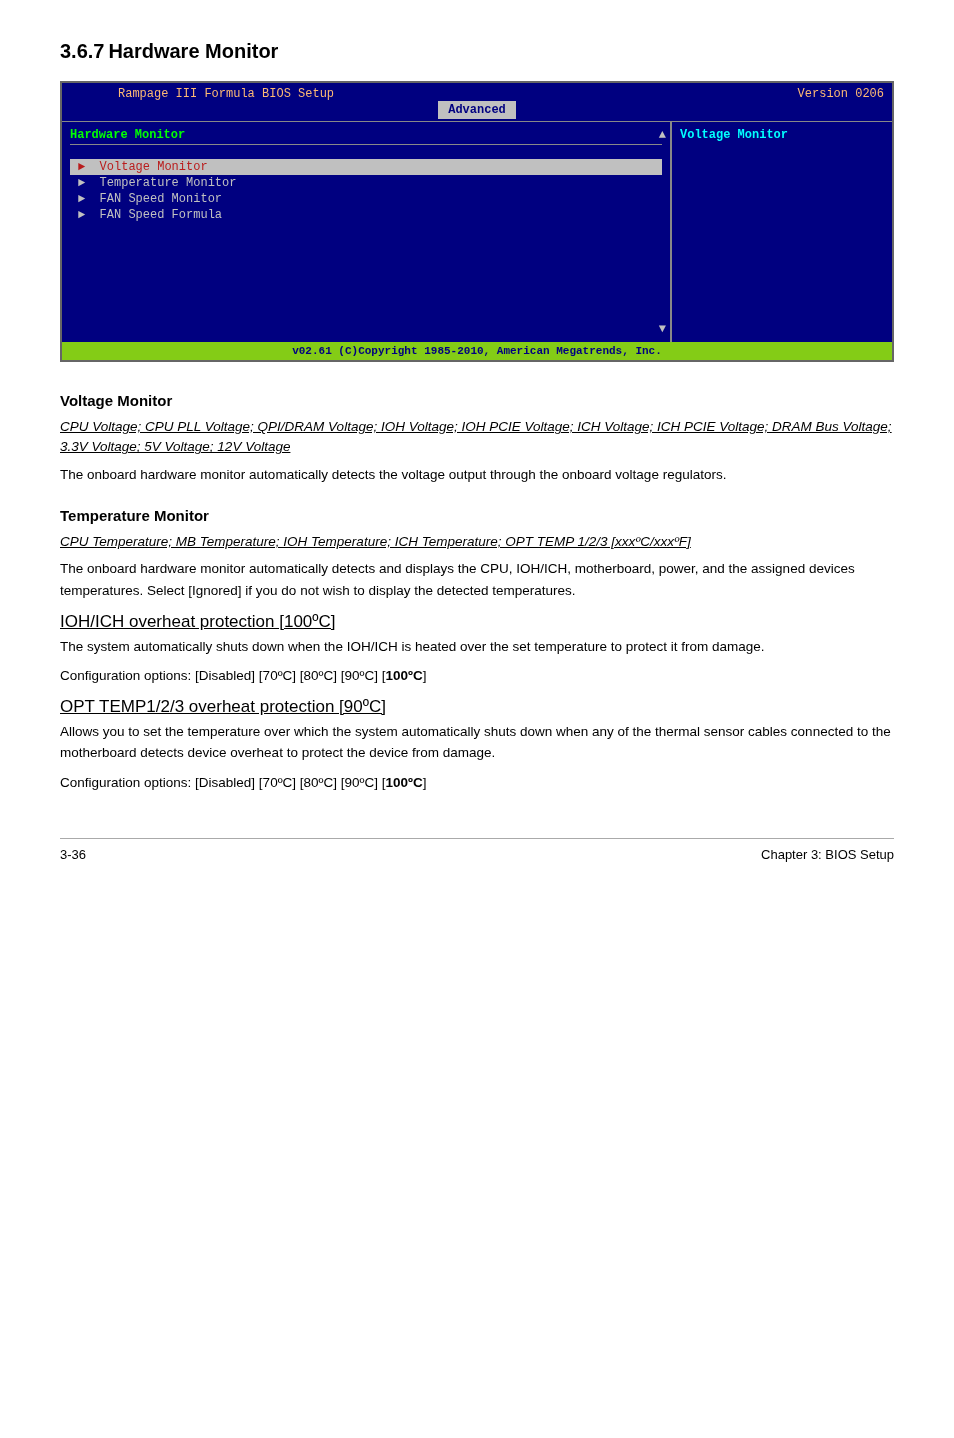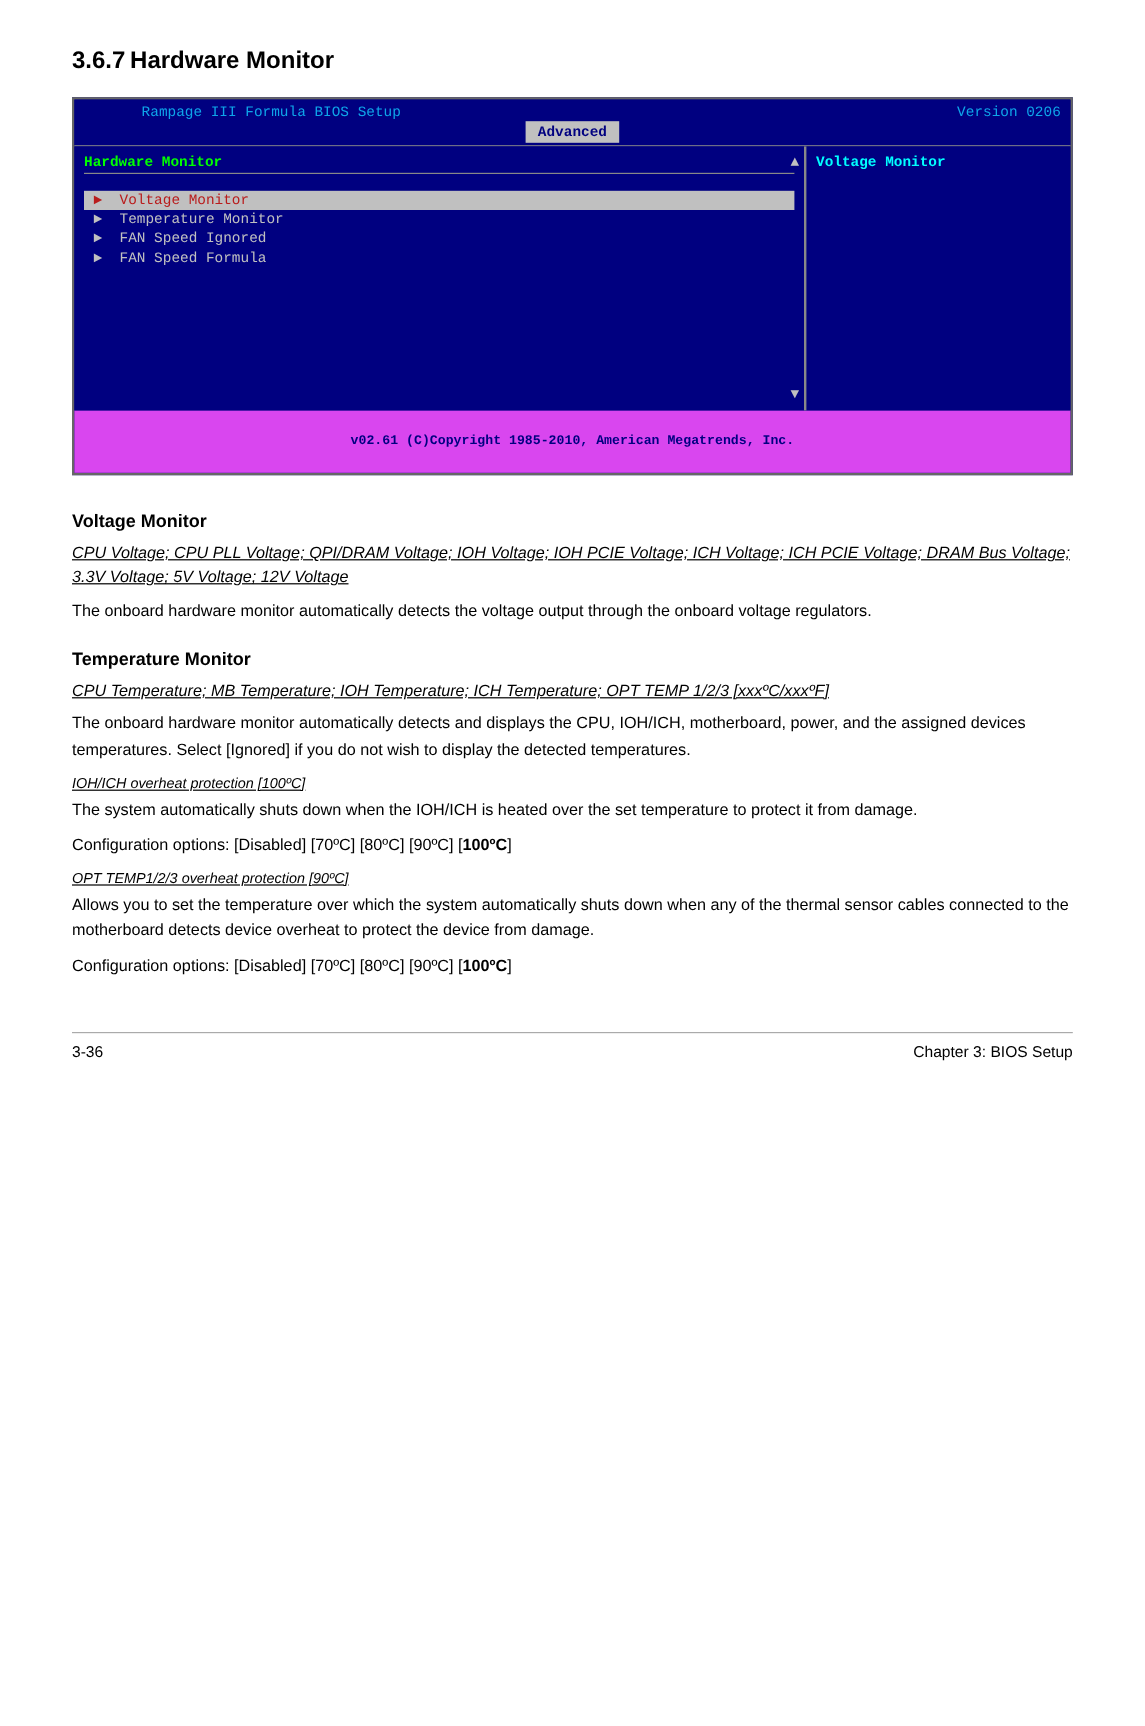--- a/index.html
+++ b/index.html
@@ -30,21 +30,21 @@
       text-align: center;
       padding: 4px 8px 0 8px;
       font-family: 'Courier New', Courier, monospace;
       font-size: 12px;
     }
 
     .bios-header .title-row {
       display: flex;
       justify-content: space-between;
       align-items: center;
-      color: #0ea5e9;
+      color: #fdba74;
       padding-left: 48px;
     }
 
     .bios-nav-tabs {
       display: flex;
       justify-content: center;
       background: #000080;
       padding-bottom: 2px;
     }
 
@@ -136,26 +136,26 @@
       font-family: 'Courier New', Courier, monospace;
       font-size: 11px;
       color: #c0c0c0;
     }
 
     .bios-legend div {
       margin-bottom: 1px;
     }
 
     .bios-footer {
-      background: #d946ef;
+      background: #84cc16;
       color: #000080;
       text-align: center;
       font-family: 'Courier New', Courier, monospace;
       font-size: 11px;
-      padding: 20px;
+      padding: 3px;
       font-weight: bold;
     }
 
     
     .doc-section {
       margin-bottom: 22px;
     }
 
     .doc-section-title {
       font-size: 15px;
@@ -171,23 +171,22 @@
       line-height: 1.5;
     }
 
     .doc-paragraph {
       font-size: 13.5px;
       line-height: 1.6;
       margin-bottom: 8px;
     }
 
     .doc-sub-title {
-      font-style: italic;
       text-decoration: underline;
-      font-size: 12px;
+      font-size: 17px;
       margin-top: 10px;
       margin-bottom: 4px;
     }
   </style>
 </head>
 <body>
 
 <div style="margin-bottom: 18px;">
   <span style="font-size:20px;font-weight:bold;">3.6.7</span>
   <span style="font-size:20px;font-weight:bold;">    </span>
@@ -206,21 +205,21 @@
     </div>
   </div>
 
   <div class="bios-body">
 
     <div class="bios-left">
       <div class="bios-left-header">Hardware Monitor</div>
       <div style="height:8px;"></div>
       <div class="bios-menu-item selected">►&nbsp;&nbsp;<span>Voltage Monitor</span></div>
       <div class="bios-menu-item">►&nbsp;&nbsp;<span>Temperature Monitor</span></div>
-      <div class="bios-menu-item">►&nbsp;&nbsp;<span>FAN Speed Ignored</span></div>
+      <div class="bios-menu-item">►&nbsp;&nbsp;<span>FAN Speed Monitor</span></div>
       <div class="bios-menu-item">►&nbsp;&nbsp;<span>FAN Speed Formula</span></div>
       <div class="bios-scroll-up">▲</div>
       <div class="bios-scroll-down">▼</div>
     </div>
 
     <div class="bios-right">
       <div class="bios-right-info">Voltage Monitor</div>
     </div>
   </div>
 

